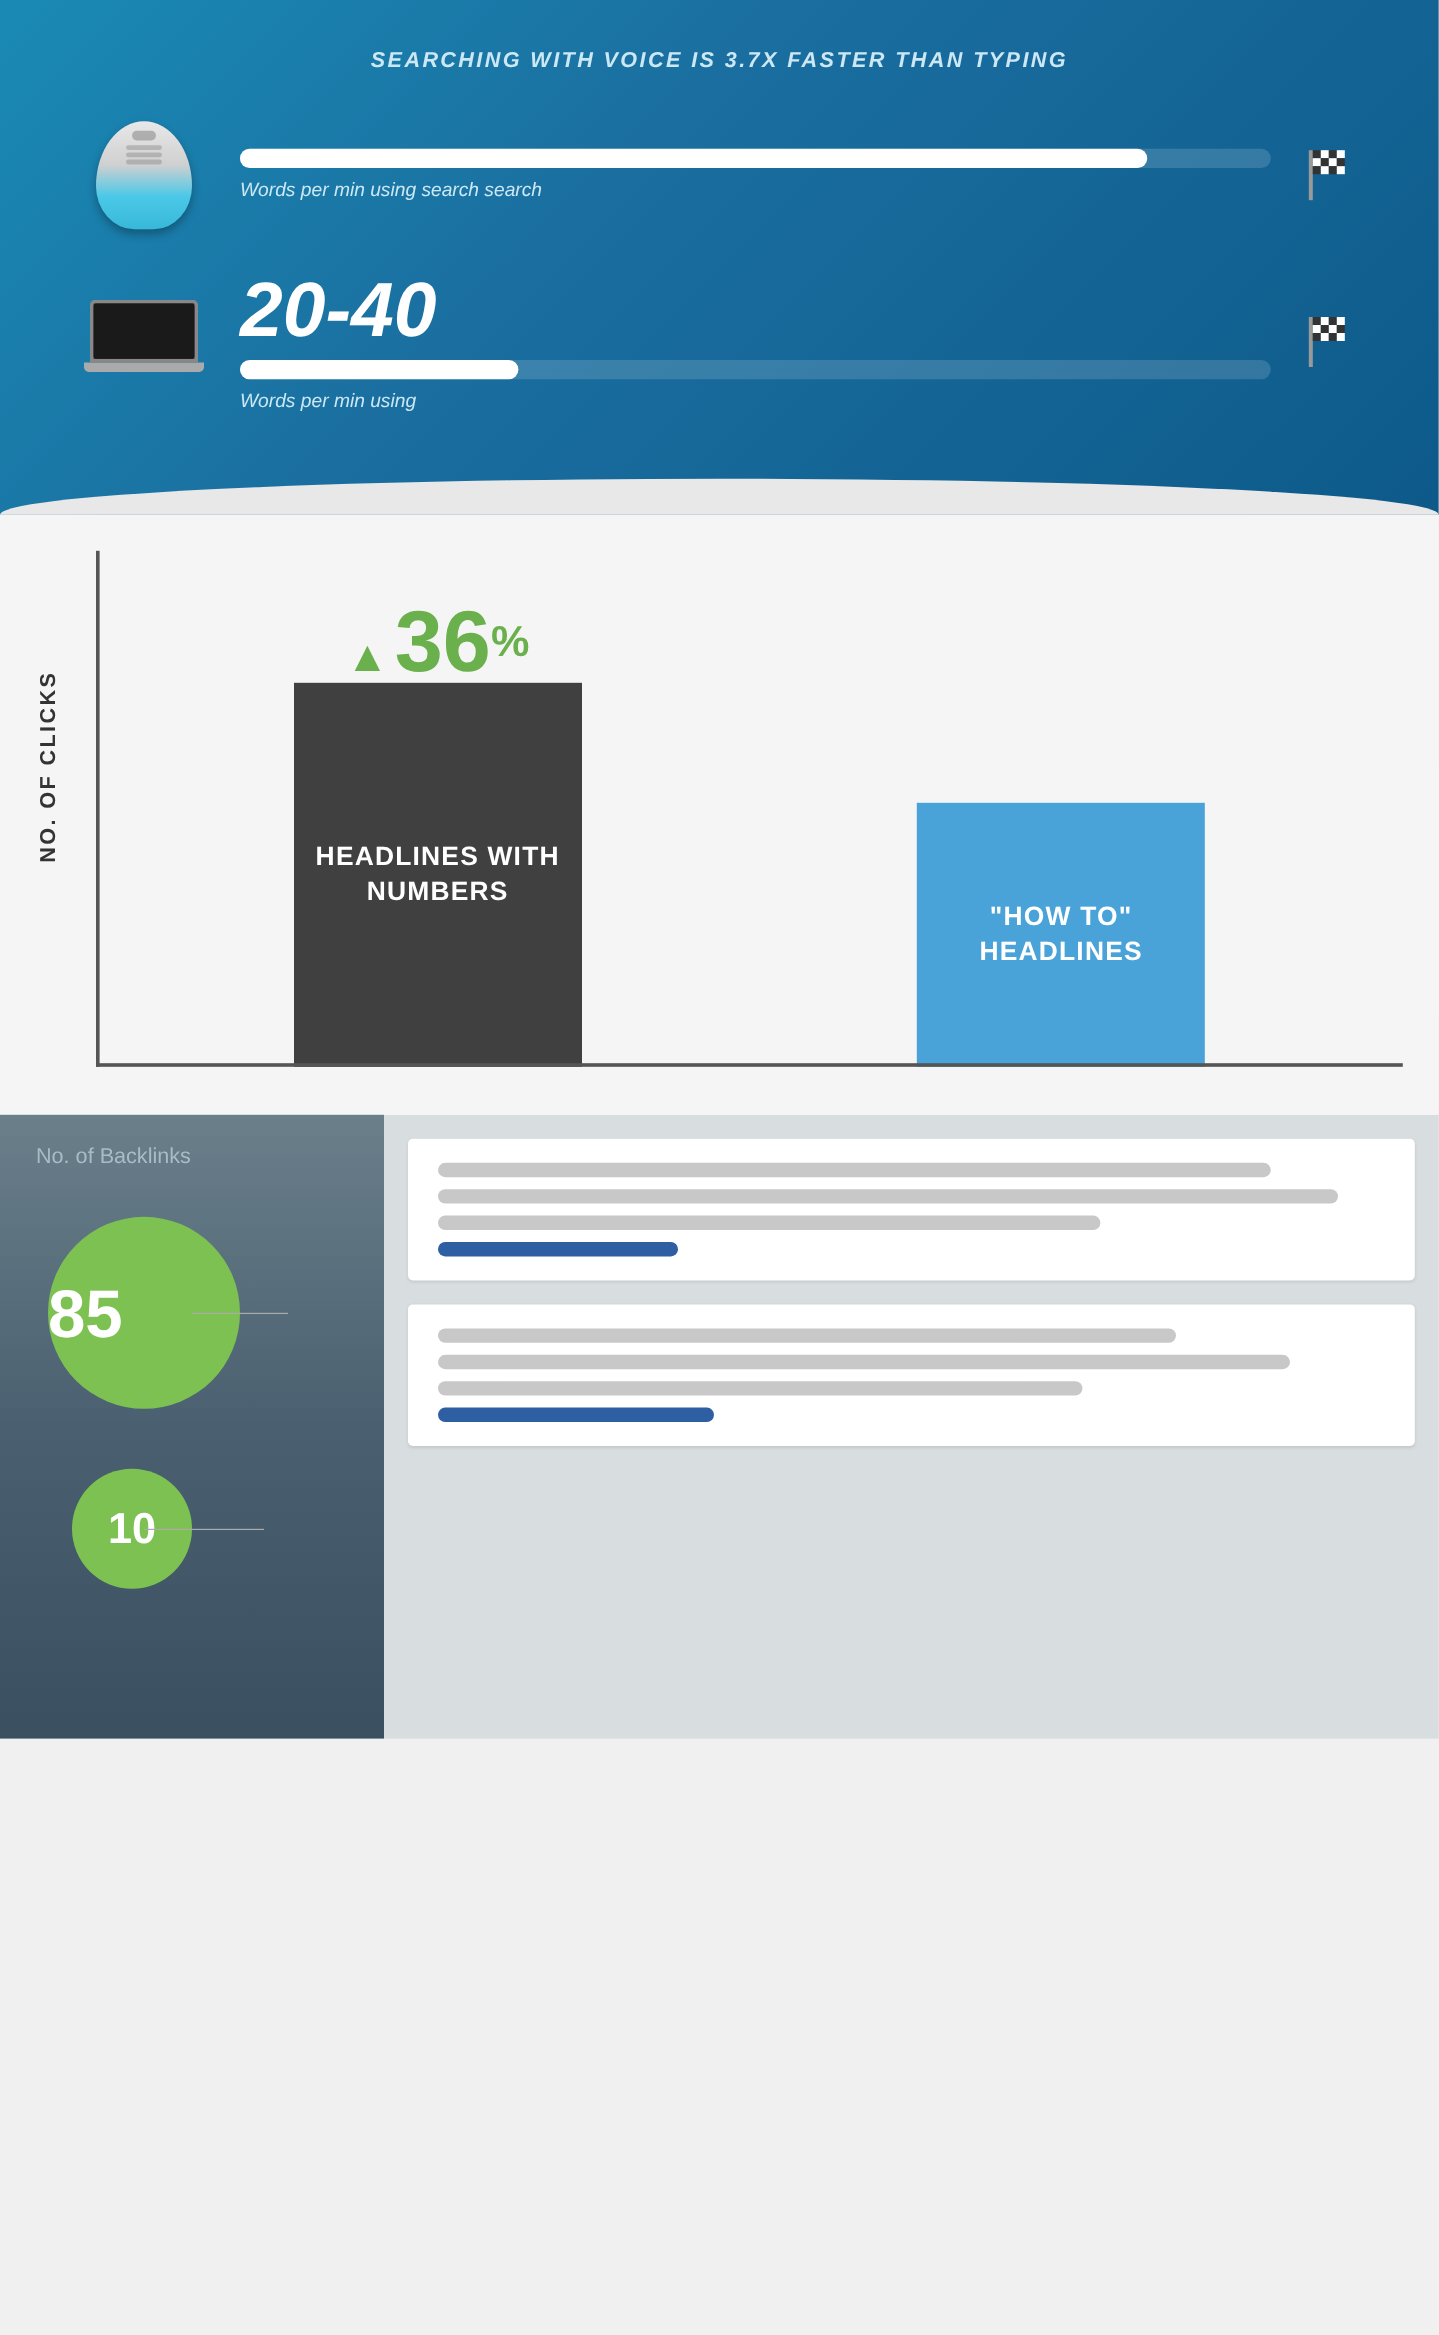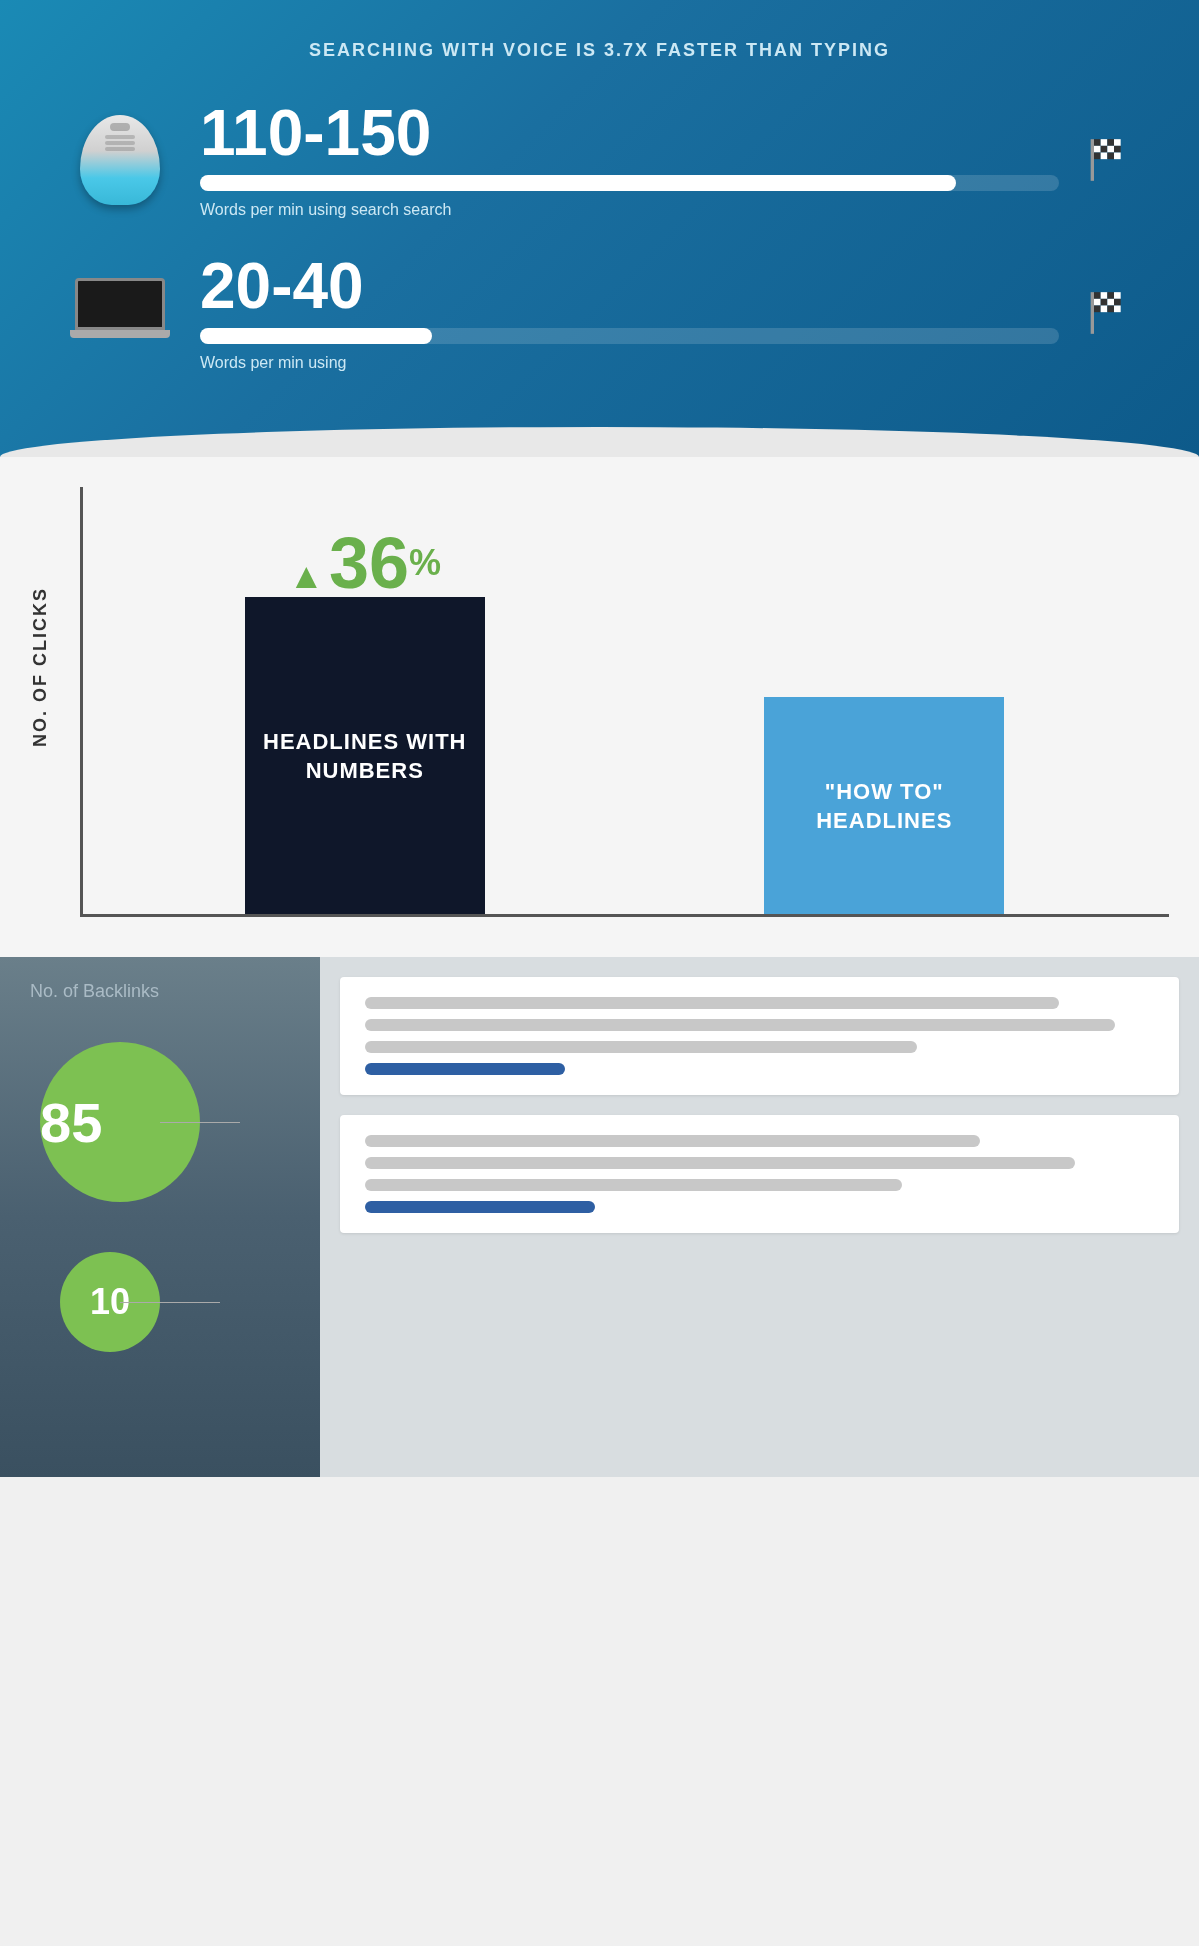--- a/index.html
+++ b/index.html
@@ -8,20 +8,21 @@
       font-family: Arial, sans-serif;
       background: #f0f0f0;
     }
 
     
     .voice-section {
       background: linear-gradient(135deg, #1a8ab5 0%, #1a6fa0 40%, #0d5a8a 100%);
       padding: 40px 60px 50px 60px;
       position: relative;
       overflow: hidden;
+      font-style: italic;
     }
     .voice-section::before {
       content: '';
       position: absolute;
       bottom: -30px;
       left: 0;
       right: 0;
       height: 60px;
       background: #e8e8e8;
       border-radius: 50% 50% 0 0 / 30px 30px 0 0;
@@ -196,21 +197,21 @@
     }
     .chart-bar-group {
       display: flex;
       flex-direction: column;
       align-items: center;
       flex: 1;
     }
     .bar-green {
       width: 240px;
       height: 320px;
-      background: #0f172a;
+      background: #404040;
       display: flex;
       align-items: center;
       justify-content: center;
       position: relative;
     }
     .bar-blue {
       width: 240px;
       height: 220px;
       background: #4aa3d8;
       display: flex;
@@ -396,21 +397,20 @@
 <body>
 
 <section class="voice-section">
   <p class="voice-title">SEARCHING WITH VOICE IS 3.7x FASTER THAN TYPING</p>
 
   <div class="stat-row">
     <div class="stat-icon">
       <div class="speaker-icon"></div>
     </div>
     <div class="stat-content">
-      <div class="stat-number">110-150</div>
       <div class="stat-bar-container">
         <div class="stat-bar-fill" style="width: 88%;"></div>
       </div>
       <div class="stat-label">Words per min using search search</div>
     </div>
     <div class="stat-flag">
       <svg class="flag-svg" viewBox="0 0 60 60">
         <rect x="8" y="5" width="4" height="50" fill="#999"></rect>
         <rect x="12" y="5" width="8" height="8" fill="#333"></rect>
         <rect x="20" y="5" width="8" height="8" fill="white"></rect>

